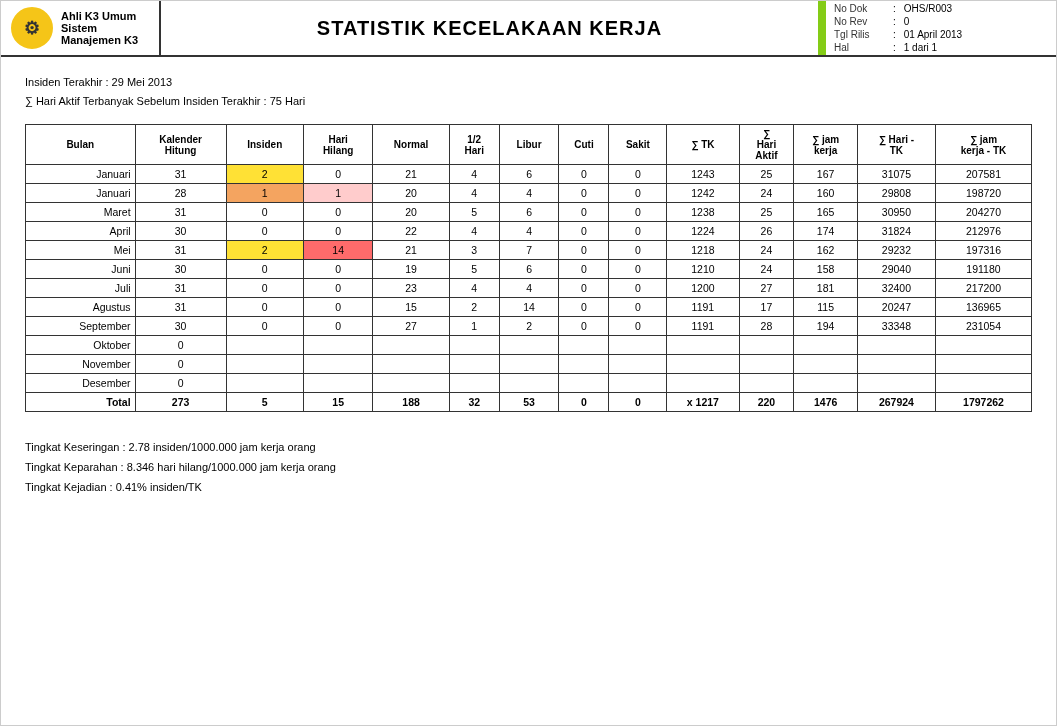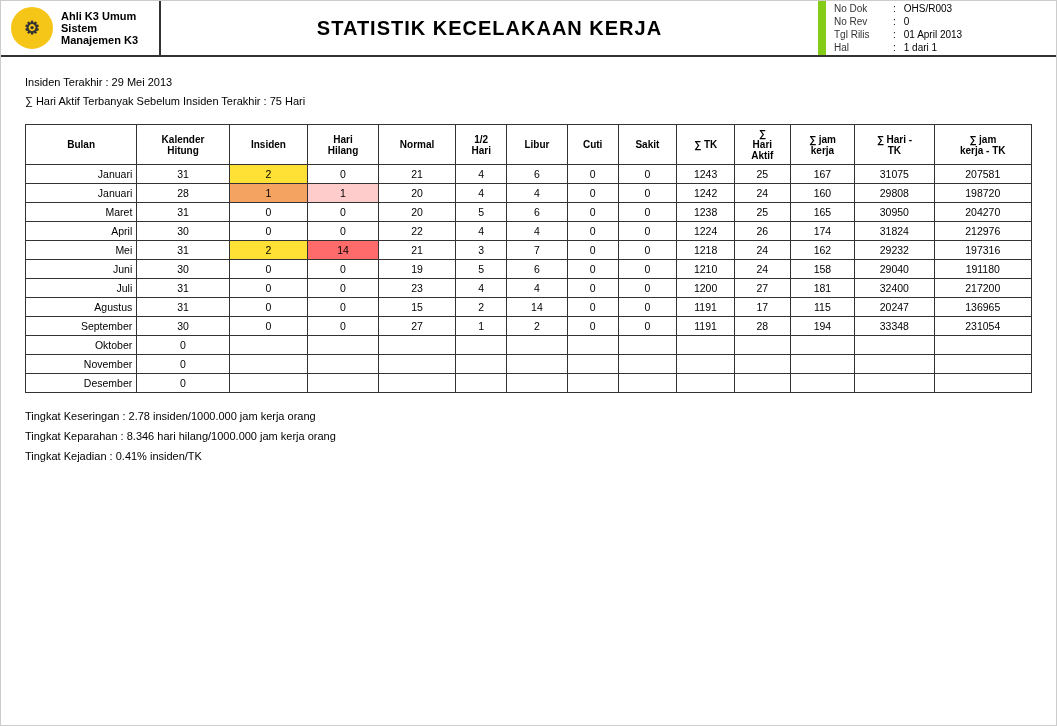--- a/index.html
+++ b/index.html
@@ -103,21 +103,21 @@
     td.left-align {
       text-align: right;
       padding-left: 6px;
     }
     .row-total td {
       font-weight: bold;
     }
 
     
     .footer-stats {
-      margin-top: 14px;
+      margin-top: 26px;
       line-height: 1.8;
       font-size: 11px;
     }
   </style>
 </head>
 <body>
 
 <div>
 
   <div class="header">
@@ -365,20 +365,36 @@
             <td></td>
             <td></td>
             <td></td>
             <td></td>
             <td></td>
             <td></td>
             <td></td>
             <td></td>
             <td></td>
           </tr>
+          <tr class="row-total">
+            <td class="left-align">Total</td>
+            <td>273</td>
+            <td>5</td>
+            <td>15</td>
+            <td>188</td>
+            <td>32</td>
+            <td>53</td>
+            <td>0</td>
+            <td>0</td>
+            <td>x 1217</td>
+            <td>220</td>
+            <td>1476</td>
+            <td>267924</td>
+            <td>1797262</td>
+          </tr>
         </tbody>
     </table>
 
     <div class="footer-stats" id="footer-stats">
     <div>Tingkat Keseringan : 2.78 insiden/1000.000 jam kerja orang</div>
         <div>Tingkat Keparahan : 8.346 hari hilang/1000.000 jam kerja orang</div>
         <div>Tingkat Kejadian : 0.41% insiden/TK</div>
       </div>
 
   </div>

